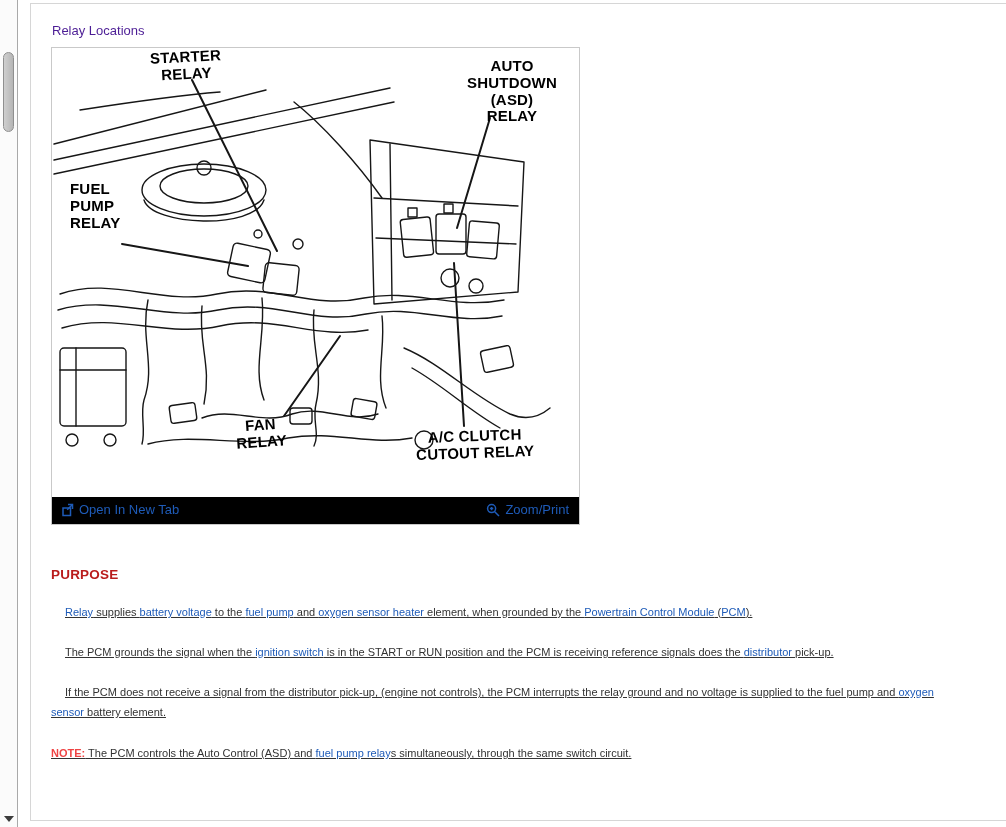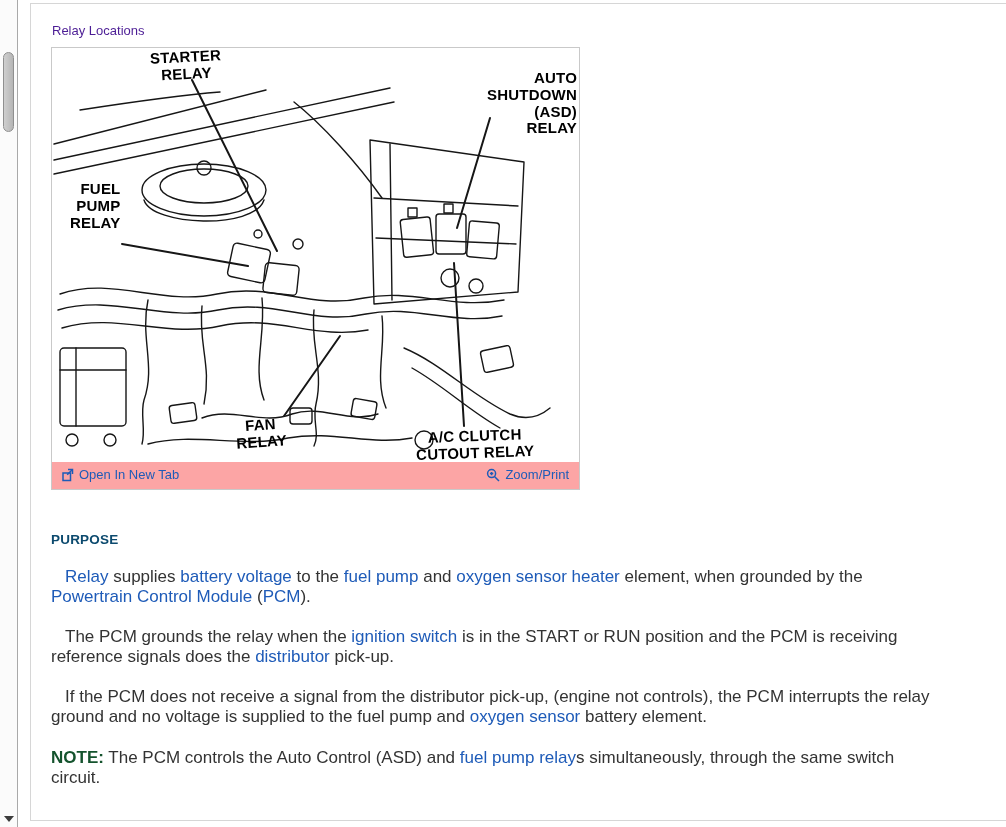--- a/index.html
+++ b/index.html
@@ -37,47 +37,47 @@
   .figure-box {
     width:529px; border:1px solid #c9c9c9; background:#fff;
   }
   .diagram { position:relative; width:527px; height:414px; overflow:hidden; background:#fff; }
   .diagram svg { position:absolute; left:0; top:0; }
   .dlabel {
     position:absolute; font-weight:bold; color:#000; font-size:15px;
     line-height:1.12; white-space:pre-line; letter-spacing:.2px;
   }
   .l0 { left:74px;  top:1px;   width:120px; text-align:center; transform:rotate(-3deg); }
-  .l1 { left:395px; top:22px;   width:130px; text-align:right; }
-  .l2 { left:18px;  top:133px; text-align:right; }
+  .l1 { left:395px; top:10px;   width:130px; text-align:center; }
+  .l2 { left:18px;  top:133px; text-align:left; }
   .l3 { left:176px; top:369px; width:66px;  text-align:center; transform:rotate(-4deg); }
   .l4 { left:363px; top:380px; width:120px; text-align:center; transform:rotate(-2deg); }
   .figure-footer {
     display:flex; justify-content:space-between; align-items:flex-end;
-    padding:5px 10px 7px 8px; background:#fca5a5;
+    padding:5px 10px 7px 8px; background:#000000;margin-top:35px;
   }
   .fig-link {
     display:flex; align-items:center; gap:5px;
     color:var(--link,#1e5bb8); font-size:13px; text-decoration:none; cursor:pointer;
   }
   .fig-link svg { display:block; }
   
   h2 {
-    font-size:13.5px; font-weight:bold; color:#0c4a6e;
+    font-size:13.5px; font-weight:bold; color:#b91c1c;
     margin:41px 0 0 0; letter-spacing:.2px;
   }
   h2.first { margin-top:42px; }
   p {
-    font-size:17px; line-height:20px; color:#333;
-    margin:20px 0 0 0; max-width:896px;
+    font-size:11px; line-height:20px; color:#333;
+    margin:20px 0 0 0; max-width:896px;text-decoration:underline;
   }
   p.indent { text-indent:14px; }
   p.note { margin-top:21px; }
   a.inline-link { color:var(--link,#1e5bb8); text-decoration:none; cursor:pointer; }
-  strong { font-weight:bold; color:#14532d;margin-top:20px; }
+  strong { font-weight:bold; color:#ef4444;margin-top:20px; }
 </style>
 </head>
 <body>
 
 <div class="scrollbar">
   <div class="scroll-thumb"></div>
   <div class="scroll-down"></div>
 </div>
 
 <div class="content">
@@ -194,18 +194,18 @@
           <path d="M5.6 3.9 V7.3 M3.9 5.6 H7.3"></path>
         </svg>
         <span>Zoom/Print</span>
       </a>
     </div>
   </div>
 
   <h2 class="first">PURPOSE</h2>
   <p class="indent"><a href="#" class="inline-link">Relay</a><span> supplies </span><a href="#" class="inline-link">battery voltage</a><span> to the </span><a href="#" class="inline-link">fuel pump</a><span> and </span><a href="#" class="inline-link">oxygen sensor heater</a><span> element, when grounded by the </span><a href="#" class="inline-link">Powertrain Control Module</a><span> (</span><a href="#" class="inline-link">PCM</a><span>).</span></p>
 
-  <p class="indent"><span>The PCM grounds the relay when the </span><a href="#" class="inline-link">ignition switch</a><span> is in the START or RUN position and the PCM is receiving reference signals does the </span><a href="#" class="inline-link">distributor</a><span> pick-up.</span></p>
+  <p class="indent"><span>The PCM grounds the signal when the </span><a href="#" class="inline-link">ignition switch</a><span> is in the START or RUN position and the PCM is receiving reference signals does the </span><a href="#" class="inline-link">distributor</a><span> pick-up.</span></p>
   <p class="indent"><span>If the PCM does not receive a signal from the distributor pick-up, (engine not controls), the PCM interrupts the relay ground and no voltage is supplied to the fuel pump and </span><a href="#" class="inline-link">oxygen sensor</a><span> battery element.</span></p>
 
   <p class="note"><strong>NOTE:</strong><span> The PCM controls the Auto Control (ASD) and </span><a href="#" class="inline-link">fuel pump relay</a><span>s simultaneously, through the same switch circuit.</span></p>
 
 </div>
 
 </body></html>

